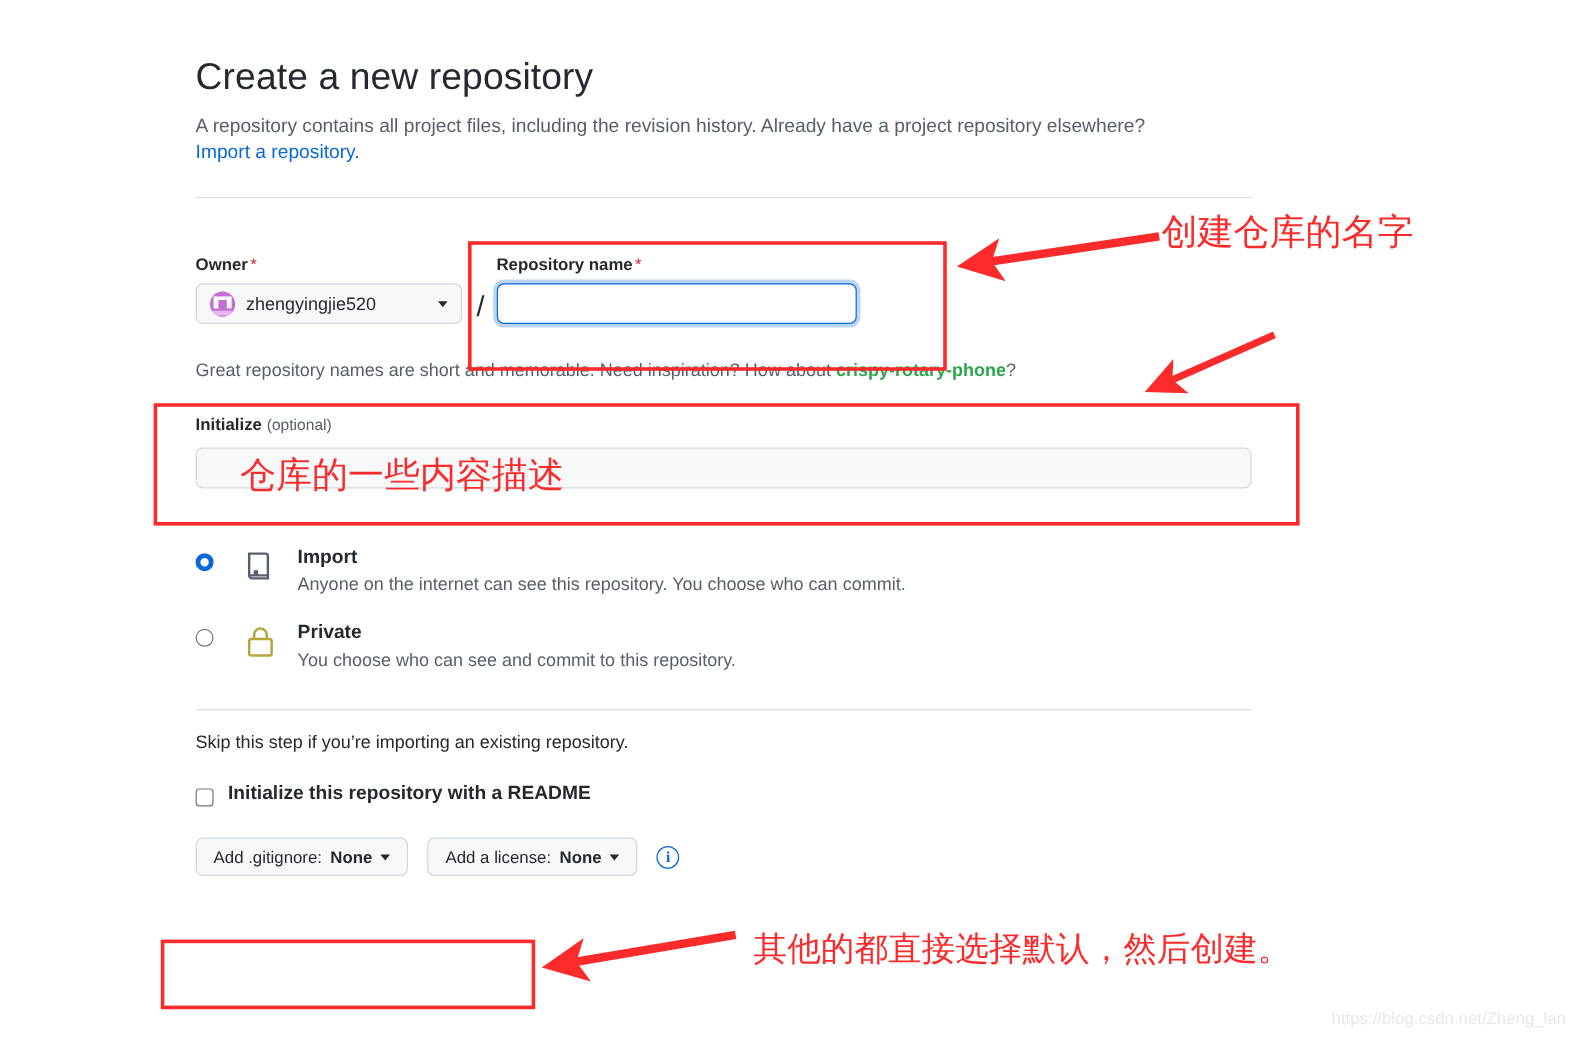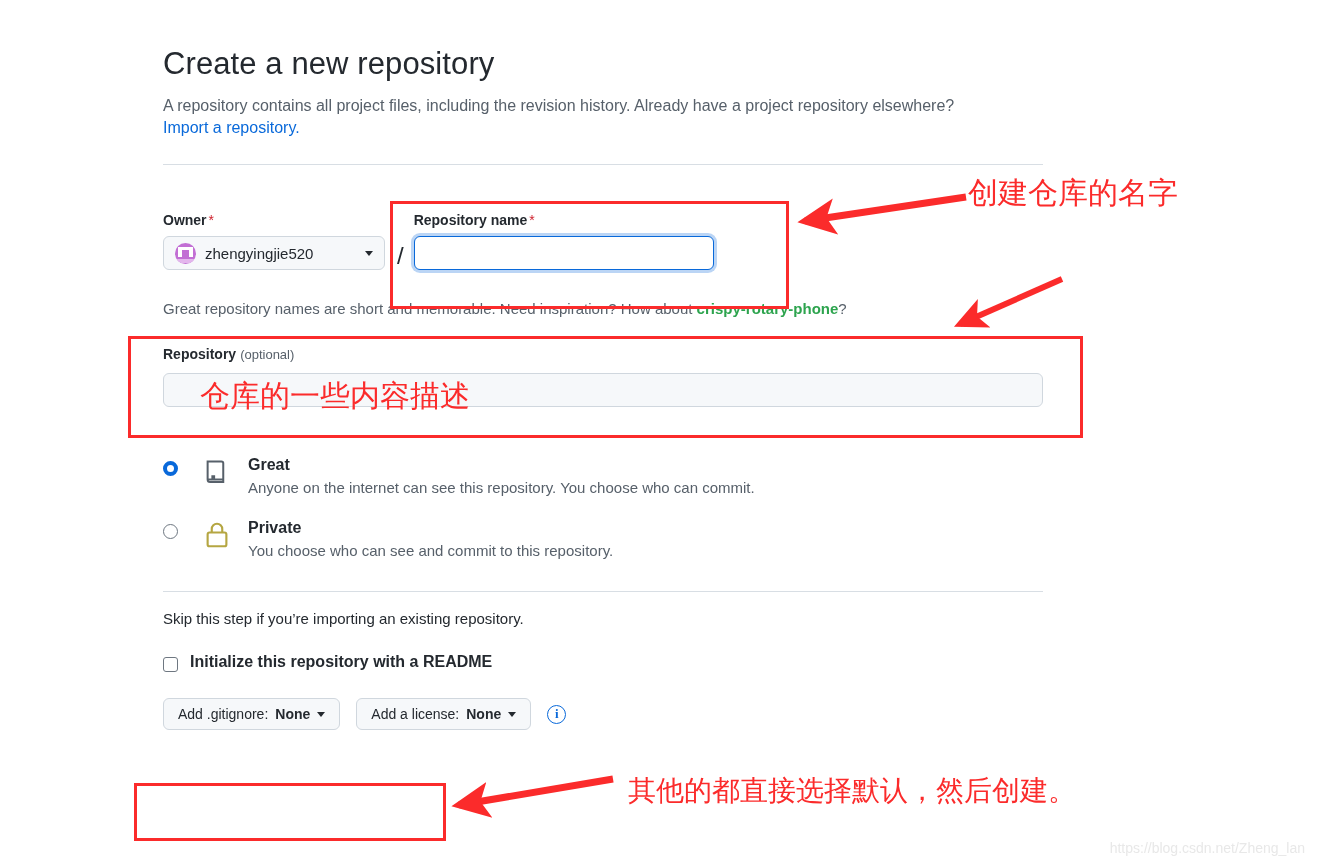--- a/index.html
+++ b/index.html
@@ -409,38 +409,38 @@
       <input class="repo-input" type="text" autofocus="" value="" style="">
     </div>
   </div>
 
   <div class="hint">
     <span>Great repository names are short and memorable. Need inspiration? How about </span><span class="suggest">crispy-rotary-phone</span><span>?</span>
   </div>
 
   <div class="desc-wrap">
     <label>
-      <span class="desc-label">Repository</span><span class="desc-opt">(optional)</span>
+      <span class="desc-label">Initialize</span><span class="desc-opt">(optional)</span>
     </label>
     <input class="desc-input" type="text" value="" style="">
   </div>
 
   <div class="vis-block">
 
     <div class="vis-row">
       <span class="radio checked"></span>
       <span class="vis-icon">
         <svg width="30" height="30" viewBox="0 0 24 24" fill="none" stroke="#57606a" stroke-width="1.6">
           <path d="M4.5 3.5h11a1.5 1.5 0 0 1 1.5 1.5v15H6.5A2 2 0 0 1 4.5 18V3.5z"></path>
           <path d="M4.5 18h12.5"></path>
           <path d="M7.5 14.5h3v4l-1.5-1.2-1.5 1.2z" fill="#57606a" stroke="none"></path>
         </svg>
       </span>
       <span class="vis-text">
-        <span class="vis-title">Great</span>
+        <span class="vis-title">Import</span>
         <div class="vis-desc">Anyone on the internet can see this repository. You choose who can commit.</div>
       </span>
     </div>
 
     <div class="vis-row">
       <span class="radio"></span>
       <span class="vis-icon">
         <svg width="30" height="30" viewBox="0 0 24 24" fill="none" stroke="#b5a642" stroke-width="1.7">
           <rect x="4.5" y="10" width="15" height="11" rx="1.5"></rect>
           <path d="M7.8 10V7.2a4.2 4.2 0 0 1 8.4 0V10"></path>

